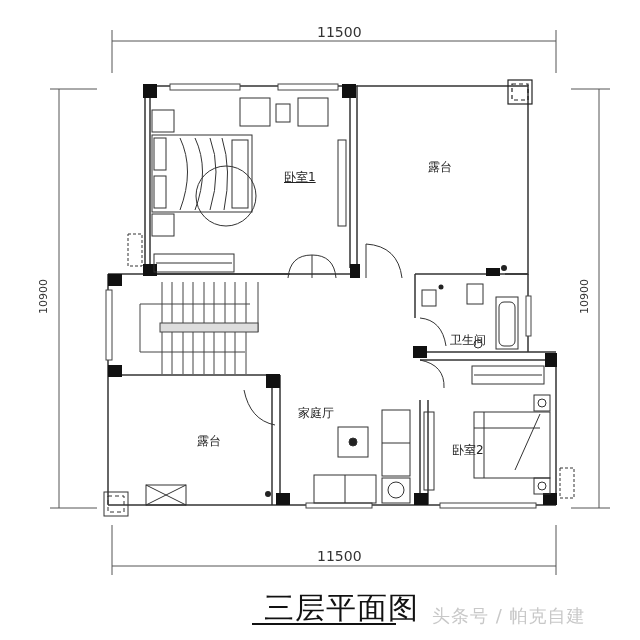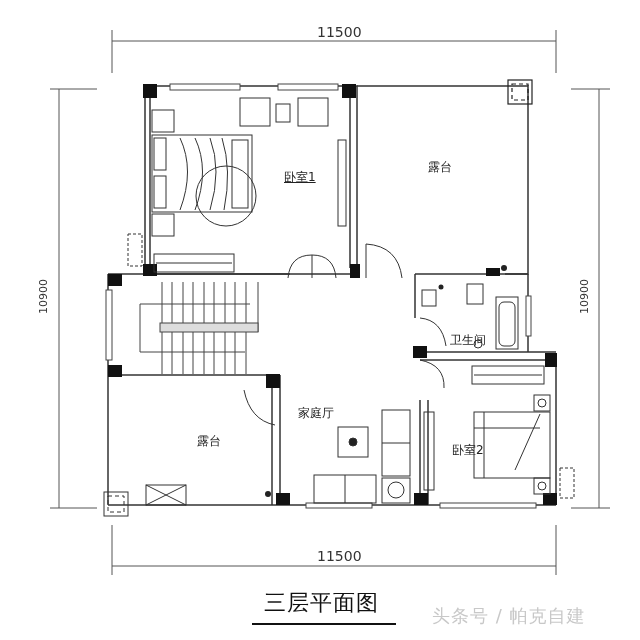--- a/index.html
+++ b/index.html
@@ -2,21 +2,21 @@
 <html><head>
 <meta charset="utf-8">
 <style>
   html, body { margin:0; padding:0; background:#ffffff; }
   body { width:640px; height:640px; position:relative; overflow:hidden; font-family:"DejaVu Sans", sans-serif; }
   svg { position:absolute; left:0; top:0; }
   .lbl { position:absolute; font-family:"DejaVu Sans", sans-serif; color:#222; white-space:nowrap; }
   .room { font-size:12px; }
   .dim { font-size:14px; color:#333; }
   .dimv { font-size:11px; color:#333; transform:rotate(-90deg); transform-origin:center; }
-  .title { font-size:22px; color:#111; letter-spacing:1px; }
+  .title { font-size:30px; color:#111; letter-spacing:1px; }
   .wm { font-size:18px; color:#c8c8c8; letter-spacing:1px; }
 </style>
 </head>
 <body>
 
 <svg width="640" height="640" viewBox="0 0 640 640">
 
   <g stroke="#555" stroke-width="1">
     <line x1="112" y1="41" x2="556" y2="41"></line>
     <line x1="112" y1="30" x2="112" y2="73"></line>

